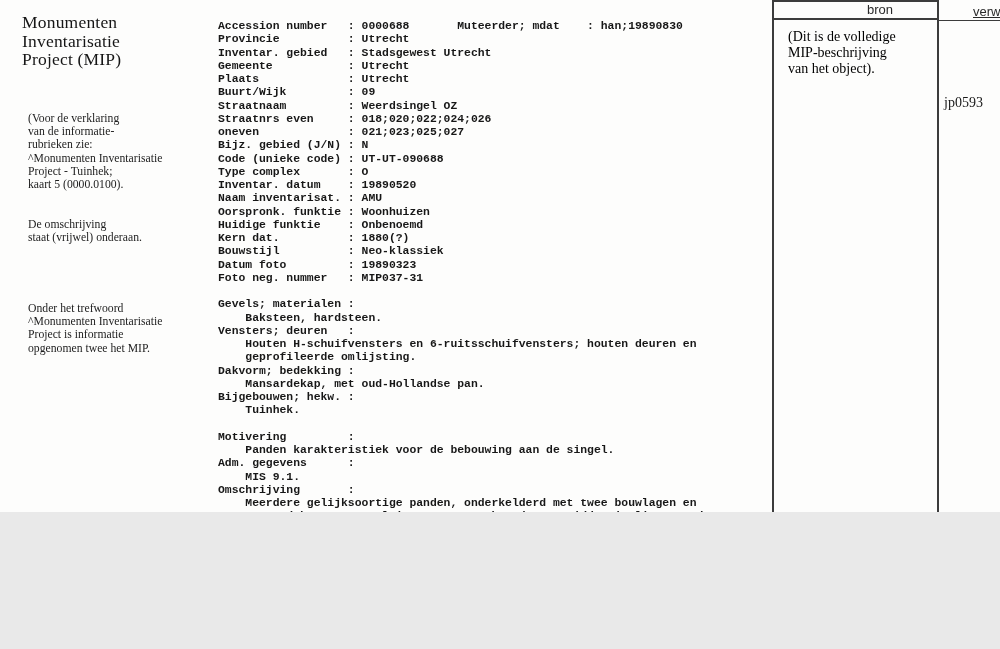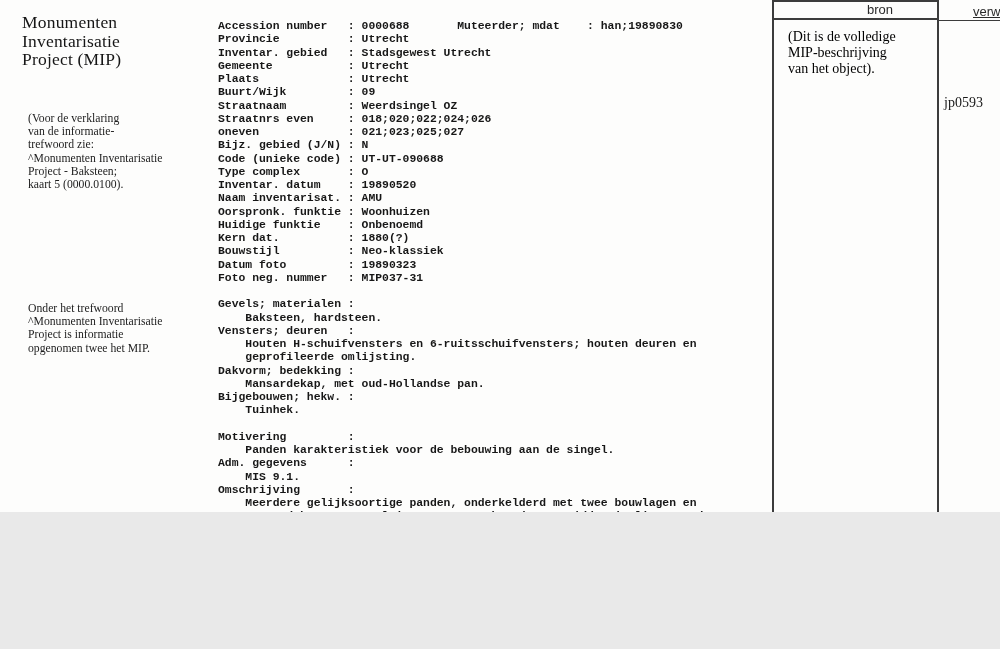--- a/index.html
+++ b/index.html
@@ -38,24 +38,28 @@
 <body>
 
 <div class="page">
 
   <div class="mip-title">Monumenten
 Inventarisatie
 Project (MIP)</div>
   <div class="sb-para" id="para0">
       <div class="sb-line"><span>(Voor de verklaring</span></div>
       <div class="sb-line"><span>van de informatie-</span></div>
-      <div class="sb-line"><span>trefwoord zie:</span></div>
+      <div class="sb-line"><span>rubrieken zie:</span></div>
       <div class="sb-line"><span class="b">^Monumenten Inventarisatie</span></div>
-      <div class="sb-line"><span class="b">Project - Baksteen;</span></div>
+      <div class="sb-line"><span class="b">Project - Tuinhek;</span></div>
       <div class="sb-line"><span>kaart 5 (0000.0100).</span></div>
+    </div>
+  <div class="sb-para" id="para1">
+      <div class="sb-line"><span>De </span><span class="b">omschrijving</span></div>
+      <div class="sb-line"><span>staat (vrijwel) onderaan.</span></div>
     </div>
   <div class="sb-para" id="para2">
       <div class="sb-line"><span>Onder het trefwoord</span></div>
       <div class="sb-line"><span class="b">^Monumenten Inventarisatie</span></div>
       <div class="sb-line"><span class="b">Project</span><span> is informatie</span></div>
       <div class="sb-line"><span>opgenomen twee het MIP.</span></div>
     </div>
 
   <div class="record" id="record">Accession number   : 0000688       Muteerder; mdat    : han;19890830
 Provincie          : Utrecht

